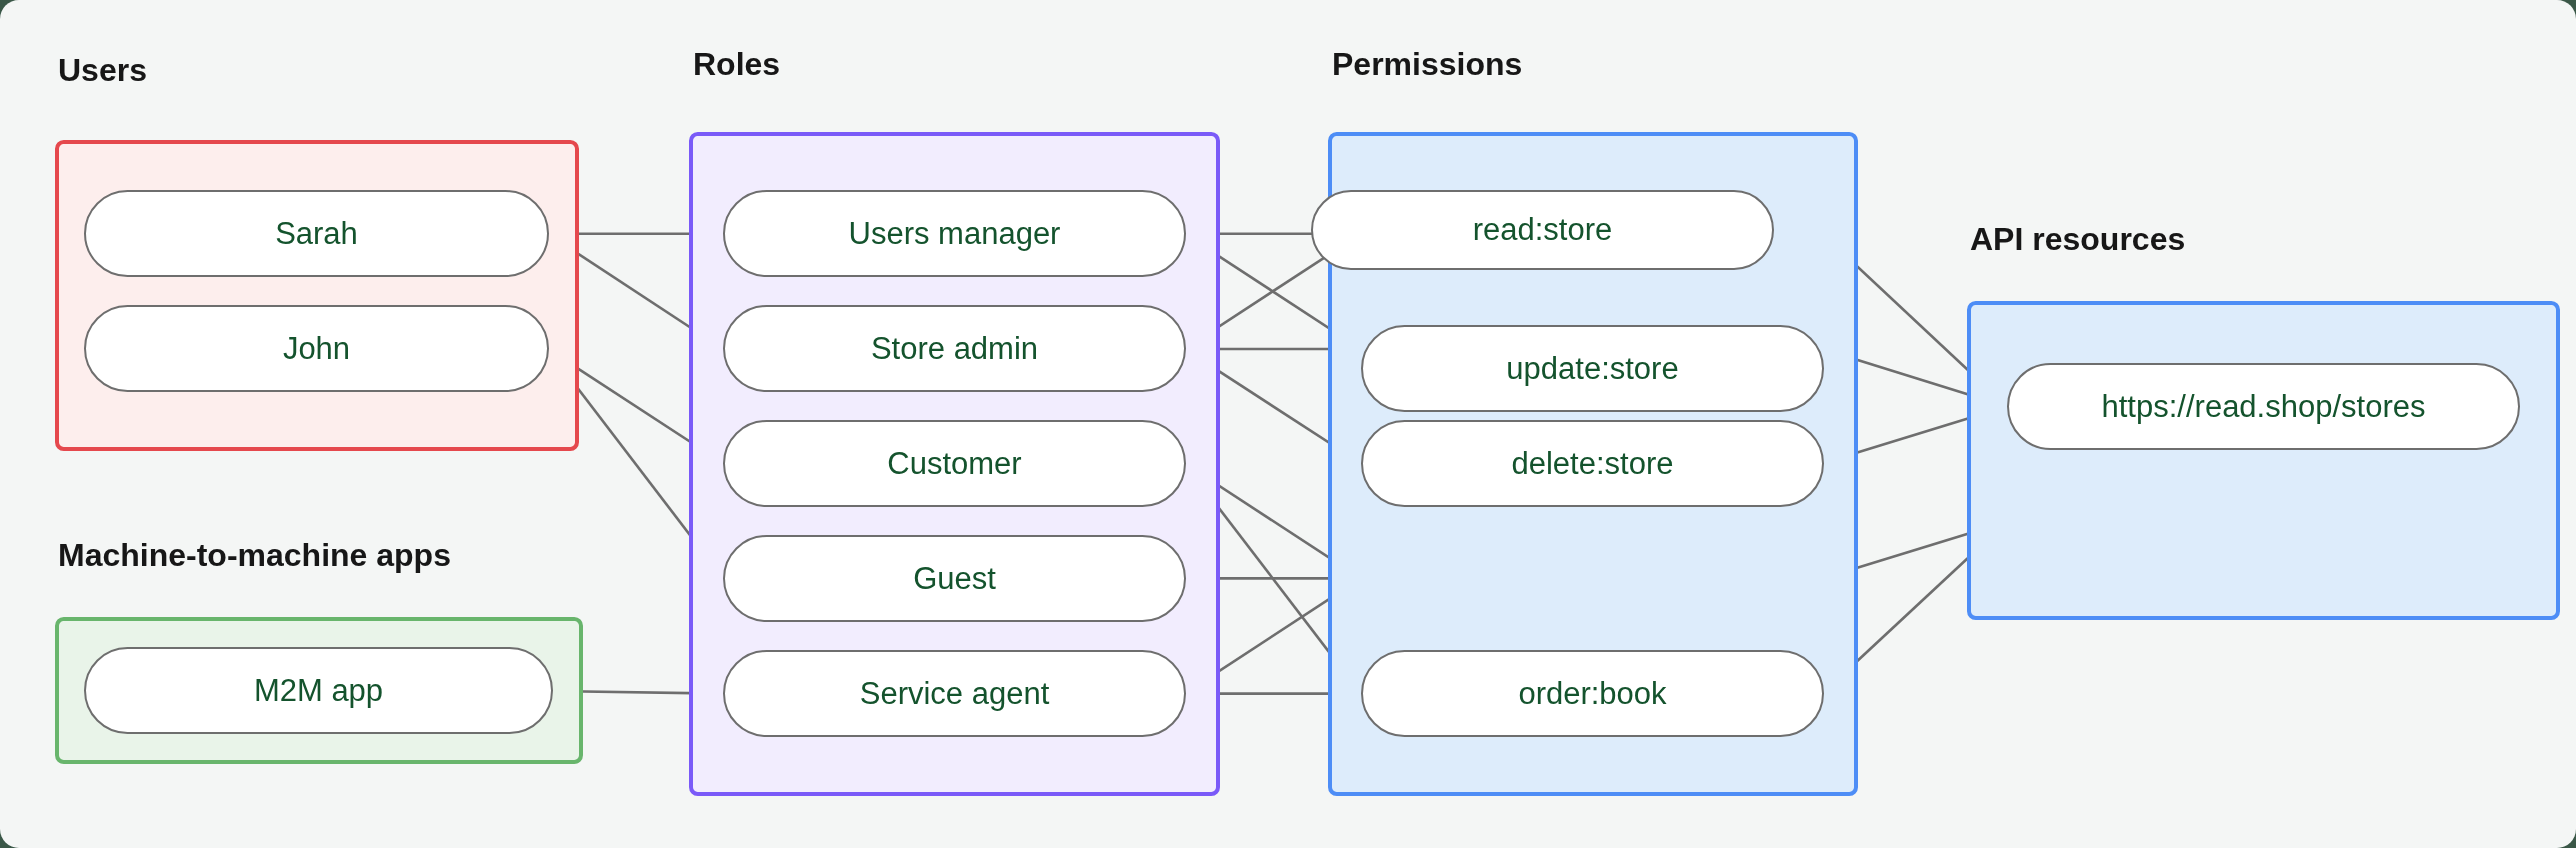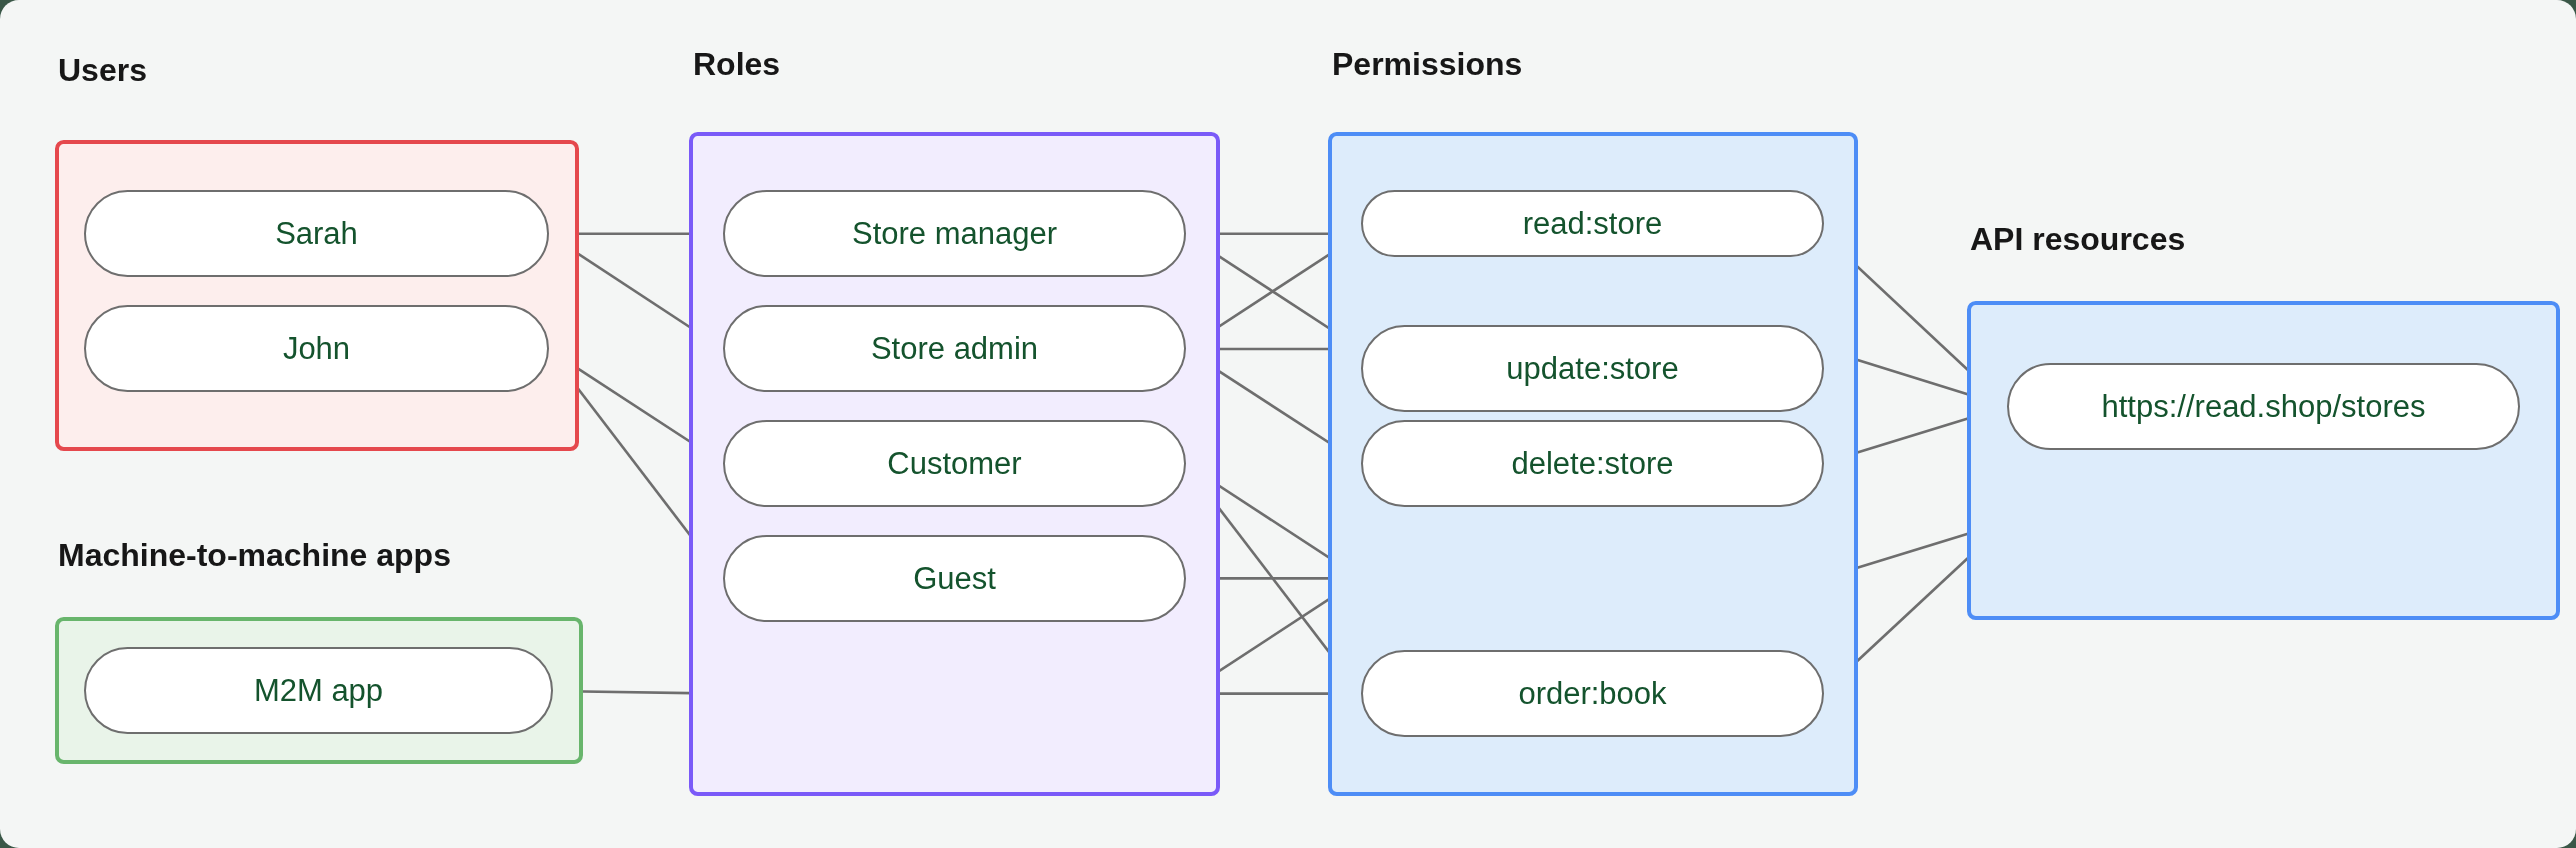--- a/index.html
+++ b/index.html
@@ -109,33 +109,36 @@
       <span>Sarah</span>
     </div>
   <div class="pill" style="left: 84px; top: 305px; width: 465px; height: 87px;">
       <span>John</span>
     </div>
   <div class="pill" style="left: 84px; top: 647px; width: 469px; height: 87px;">
       <span>M2M app</span>
     </div>
 
   <div class="pill" style="left: 723px; top: 190px; width: 463px; height: 87px;">
-      <span>Store manager</span>
+      <span>Users manager</span>
     </div>
   <div class="pill" style="left: 723px; top: 305px; width: 463px; height: 87px;">
       <span>Store admin</span>
     </div>
   <div class="pill" style="left: 723px; top: 420px; width: 463px; height: 87px;">
       <span>Customer</span>
     </div>
   <div class="pill" style="left: 723px; top: 535px; width: 463px; height: 87px;">
       <span>Guest</span>
     </div>
+  <div class="pill" style="left: 723px; top: 650px; width: 463px; height: 87px;">
+      <span>Service agent</span>
+    </div>
 
-  <div class="pill" style="left: 1361px; top: 190px; width: 463px; height: 67px;">
+  <div class="pill" style="left: 1311px; top: 190px; width: 463px; height: 80px;">
       <span>read:store</span>
     </div>
   <div class="pill" style="left: 1361px; top: 302px; width: 463px; height: 87px; margin-top: 23px;">
       <span>update:store</span>
     </div>
   <div class="pill" style="left: 1361px; top: 420px; width: 463px; height: 87px;">
       <span>delete:store</span>
     </div>
   <div class="pill" style="left: 1361px; top: 650px; width: 463px; height: 87px;">
       <span>order:book</span>

